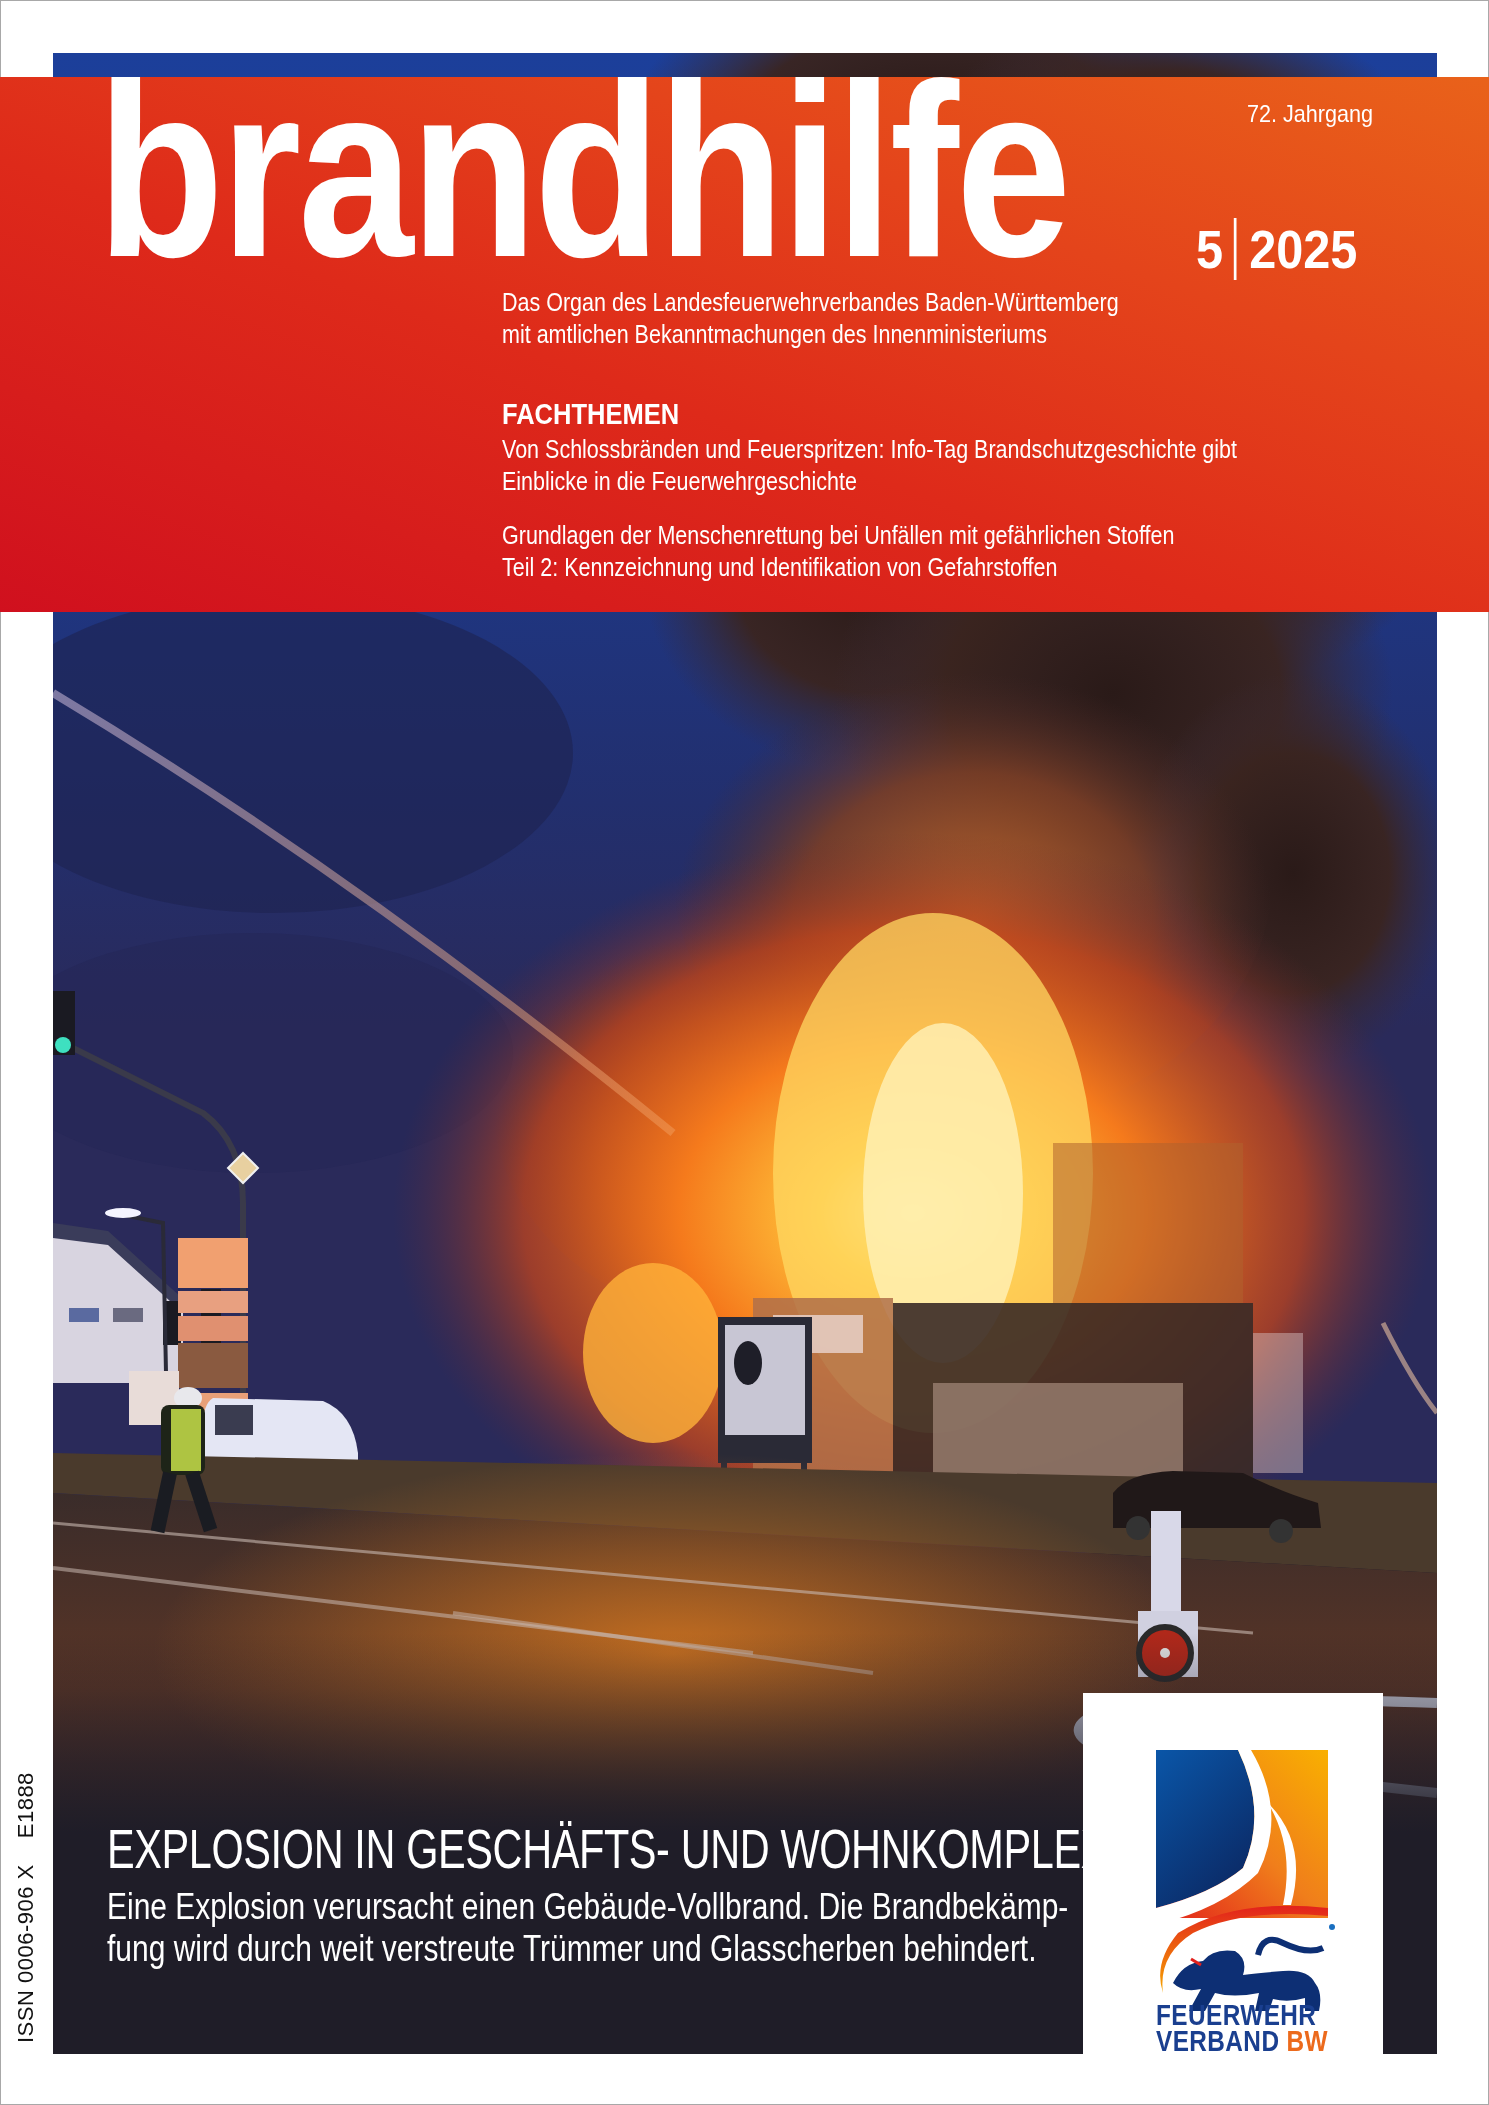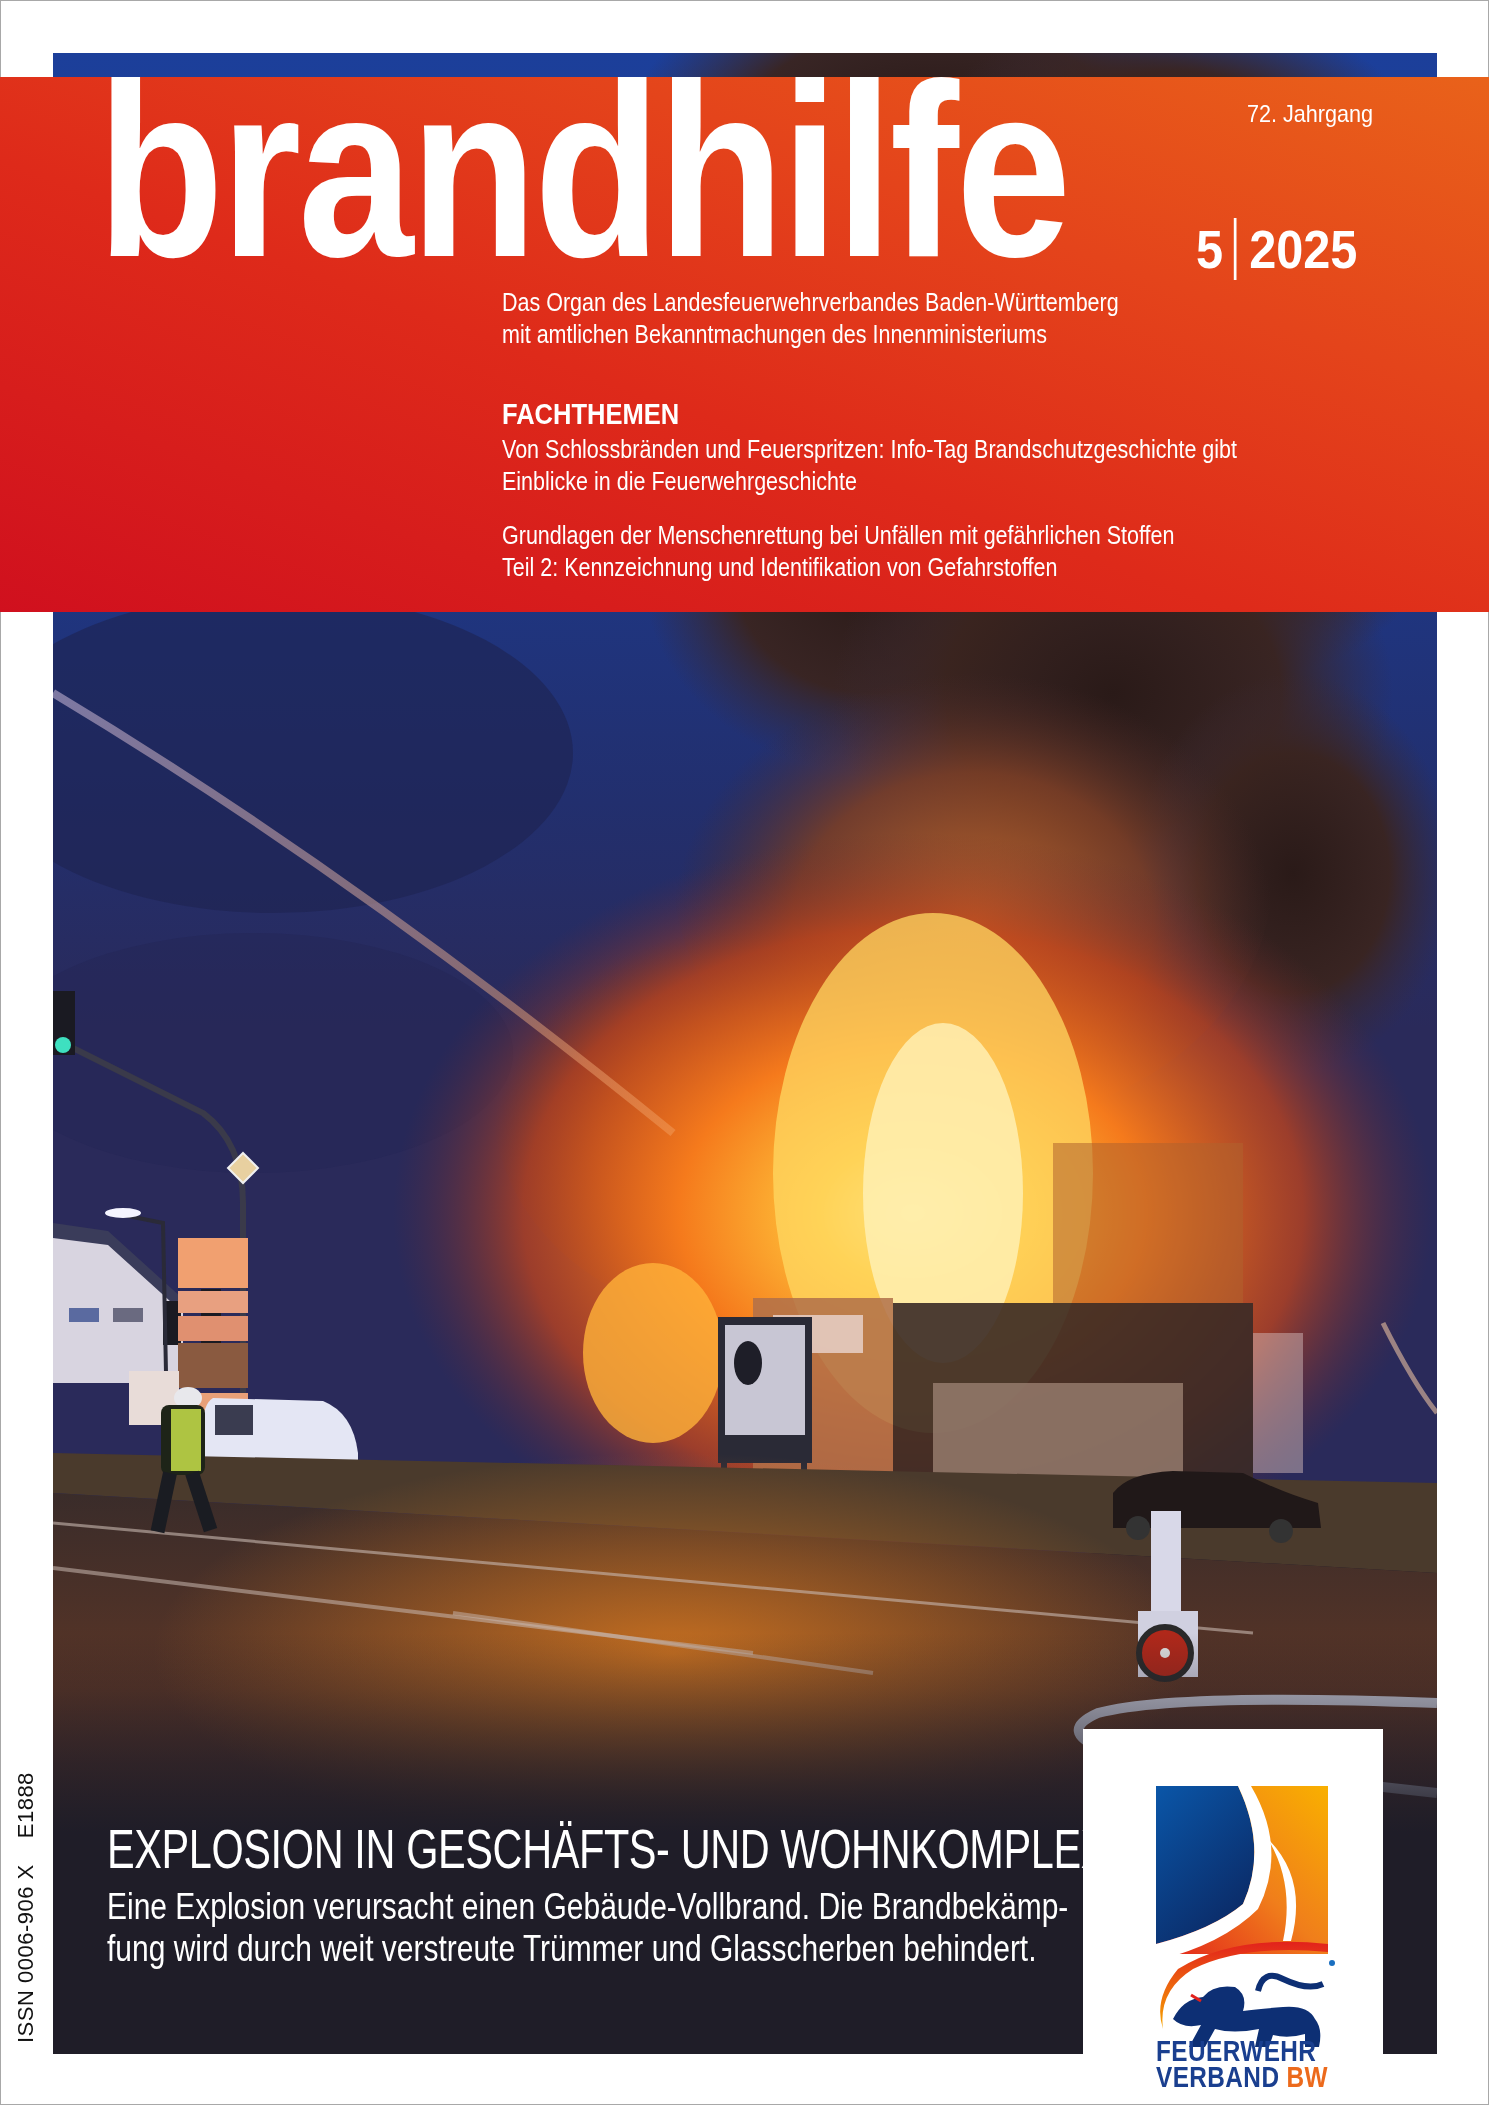--- a/index.html
+++ b/index.html
@@ -11,21 +11,21 @@
     background: linear-gradient(200deg, #e9621a 0%, #e4441b 30%, #de2a1a 58%, #d0101e 100%); }
   .masthead { position:absolute; left:97px; top:48px; color:#fff; font-weight:bold; font-size:246px; line-height:1; letter-spacing:-4px;
     transform:scaleX(0.845); transform-origin:left top; white-space:nowrap; }
   .year-label { position:absolute; left:1247px; top:100px; color:#fff; font-size:24px; transform:scaleX(0.9); transform-origin:left top; white-space:nowrap; }
   .issue { position:absolute; left:1196px; top:218px; color:#fff; font-size:54px; font-weight:bold; white-space:nowrap; transform:scaleX(0.9); transform-origin:left top; }
   .issue .bar { display:inline-block; width:3px; height:62px; background:#fff; vertical-align:-12px; margin:0 14px 0 12px; }
   .subline { position:absolute; left:502px; color:#fff; font-size:25px; white-space:nowrap; transform:scaleX(0.86); transform-origin:left top; }
   .section-head { position:absolute; left:502px; top:398px; color:#fff; font-size:29px; font-weight:bold; transform:scaleX(0.88); transform-origin:left top; white-space:nowrap; }
   .headline { position:absolute; left:107px; top:1816px; color:#fff; font-size:56px; white-space:nowrap; transform:scaleX(0.74); transform-origin:left top; letter-spacing:-0.5px; }
   .body-line { position:absolute; left:107px; color:#fff; font-size:37px; white-space:nowrap; transform:scaleX(0.81); transform-origin:left top; }
-  .logo-box { position:absolute; left:1083px; top:1693px; width:300px; height:361px; background:#fff;margin-top:36px; }
+  .logo-box { position:absolute; left:1083px; top:1693px; width:300px; height:361px; background:#fff; }
   .logo-box svg { position:absolute; left:0; top:0; }
   .logo-text { position:absolute; left:73px; color:#1a3f8f; font-weight:bold; font-size:29px; white-space:nowrap; transform:scaleX(0.84); transform-origin:left top; letter-spacing:0.5px; }
   .logo-text .accent { color:#ec6a1c; }
   .issn { position:absolute; left:-84px; top:1920px; width:220px; color:#111; font-size:22px; transform:rotate(-90deg); transform-origin:center center; white-space:nowrap; letter-spacing:0.5px; text-align:left; }
   .issn span + span { margin-left:26px; }
 </style>
 </head>
 <body>
 
 <div class="page-border"></div>

